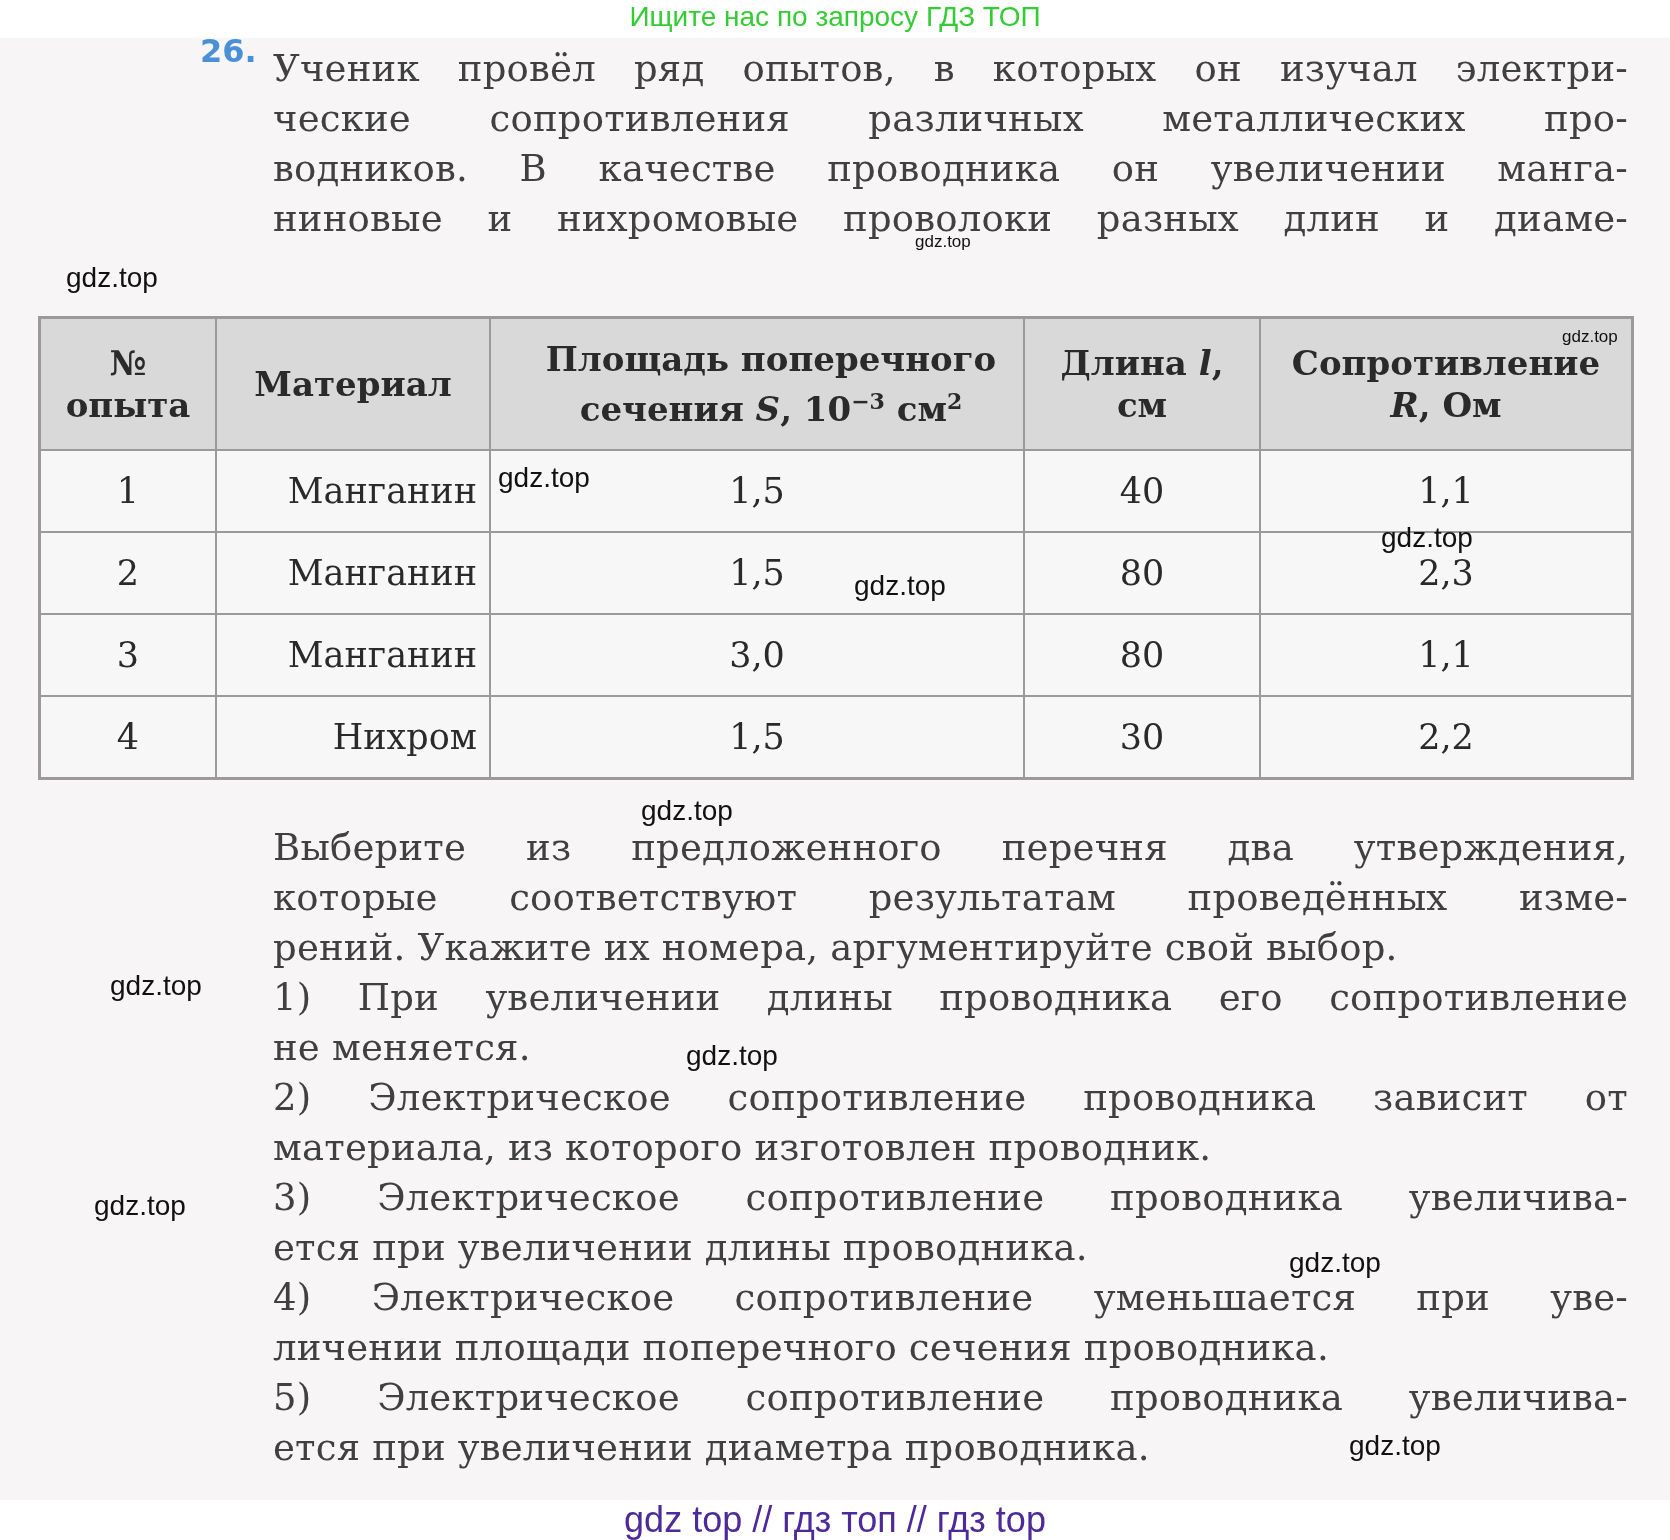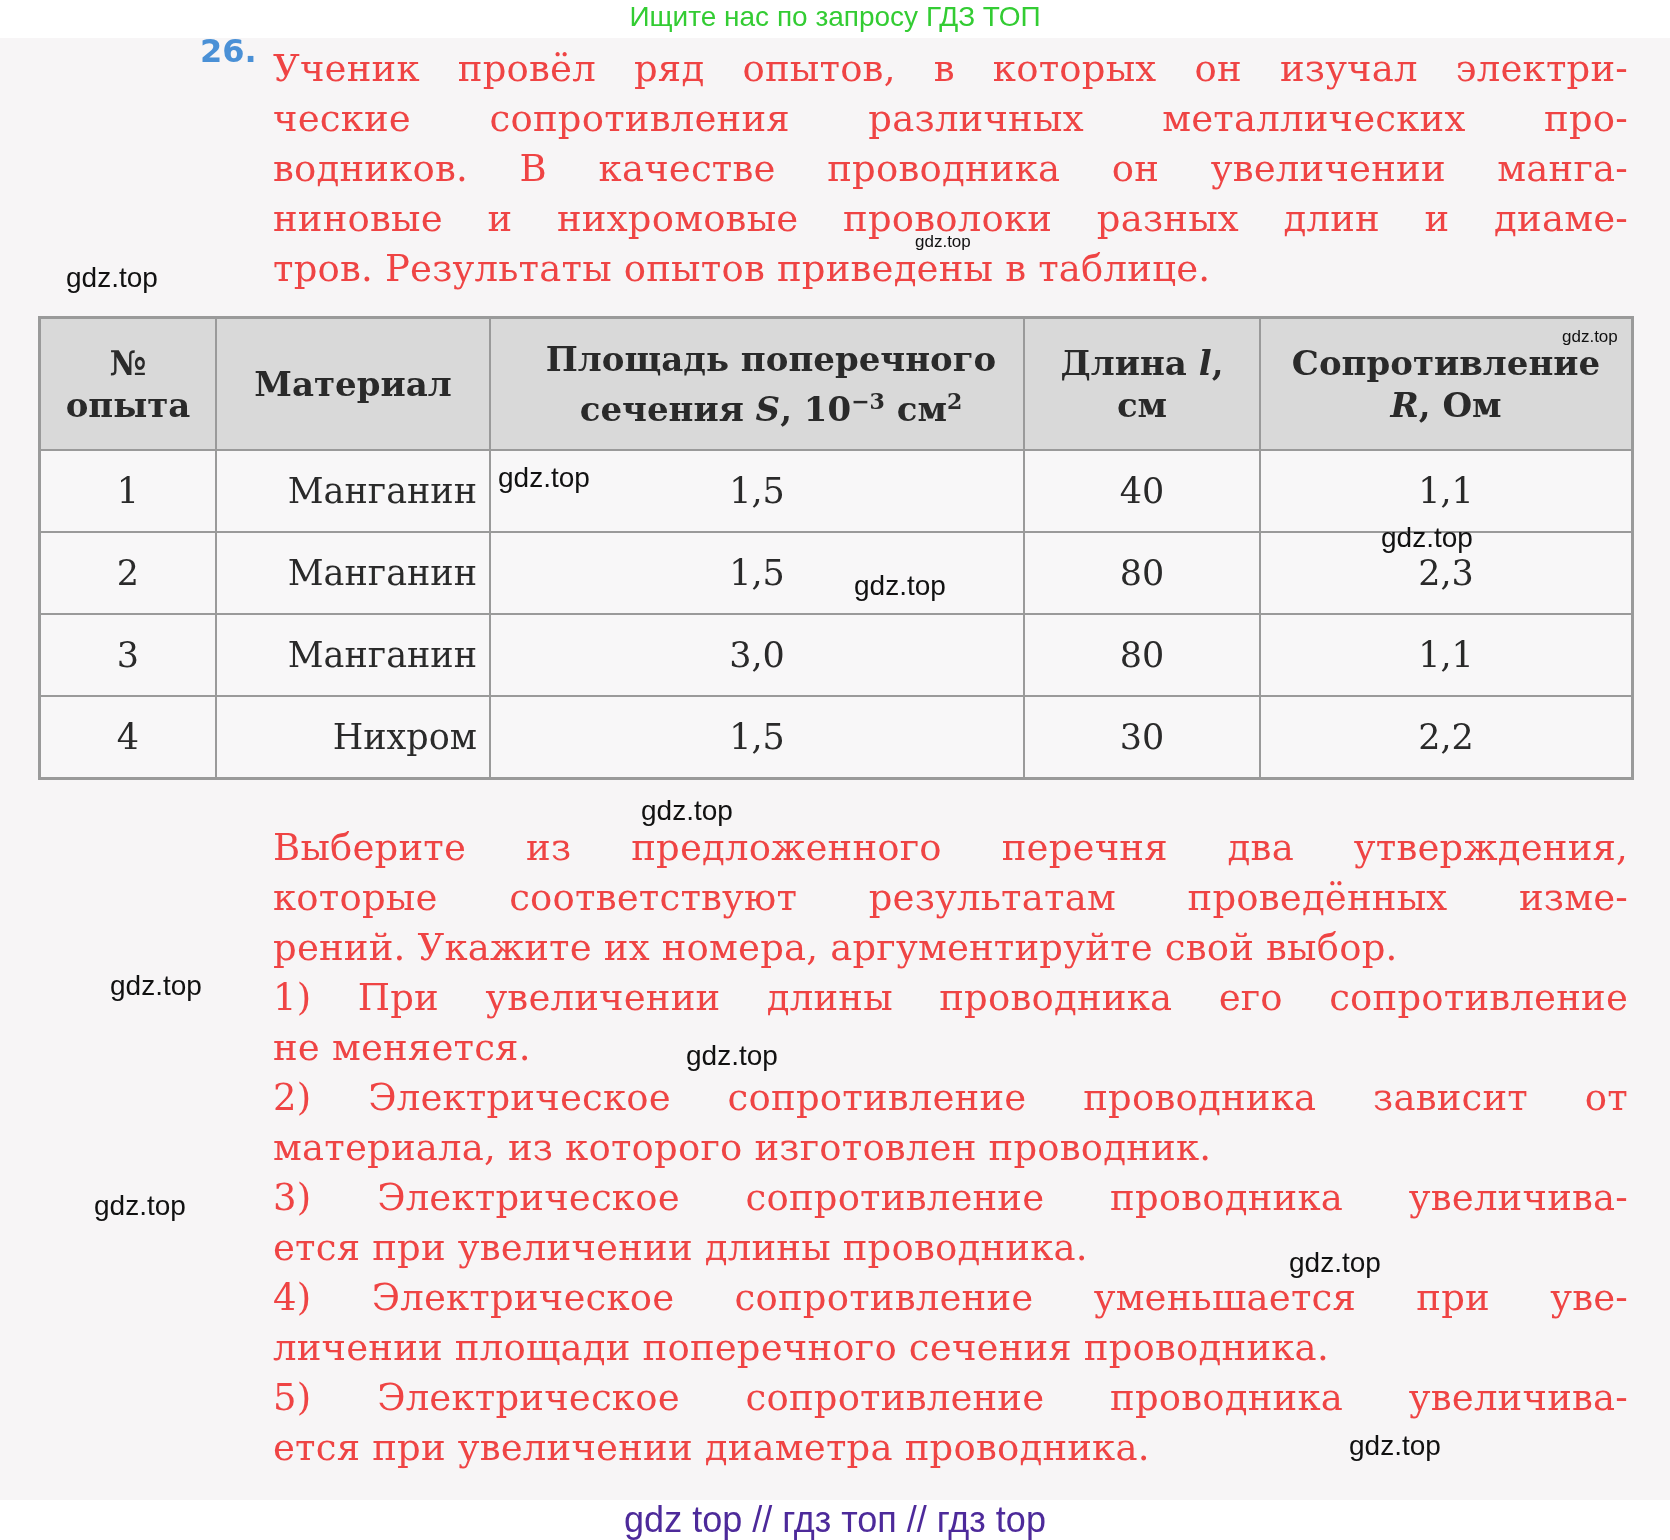--- a/index.html
+++ b/index.html
@@ -24,21 +24,21 @@
     font-family:"Liberation Sans", sans-serif; font-size:36px; color:#4d2a9a;
     line-height:40px;
   }
   .task-num {
     position:absolute; left:200px; top:32px;
     font-family:"DejaVu Sans", sans-serif; font-weight:bold; font-size:32px;
     color:#4a90d6;
   }
   .para {
     position:absolute; left:273px; width:1355px;
-    font-size:37px; line-height:50px; color:#ef4444;
+    font-size:37px; line-height:50px; color:#404040;
     text-align:justify; letter-spacing:0.2px;
   }
   .para .line { display:block; white-space:nowrap; text-align:justify; text-align-last:justify; }
   .para .line.last { text-align-last:left; }
   table.data {
     position:absolute; left:38px; top:316px; width:1596px;
     border-collapse:collapse; border:3px solid #9a9a9a;
     font-size:35px; color:#2a2a2a;
   }
   table.data th, table.data td {
@@ -68,21 +68,20 @@
 
 <div class="page"></div>
 
 <div class="task-num">26.</div>
 
 <div class="para" style="top:44px;">
   <span class="line">Ученик провёл ряд опытов, в которых он изучал электри-</span>
   <span class="line">ческие сопротивления различных металлических про-</span>
   <span class="line">водников. В качестве проводника он увеличении манга-</span>
   <span class="line">ниновые и нихромовые проволоки разных длин и диаме-</span>
-  <span class="line last">тров. Результаты опытов приведены в таблице.</span>
 </div>
 
 <table class="data">
   <thead>
     <tr>
       <th style="width:150px;">
         <span>№</span><br>
         <span>опыта</span>
       </th>
       <th style="width:248px;">

